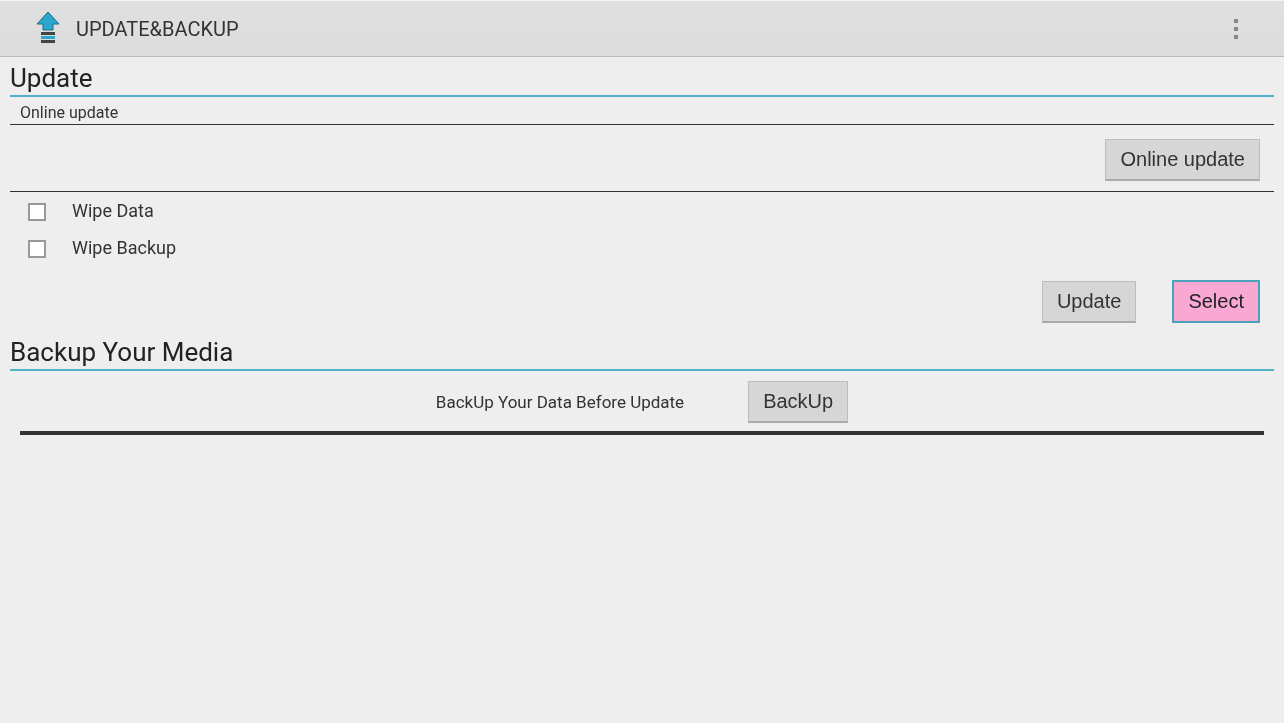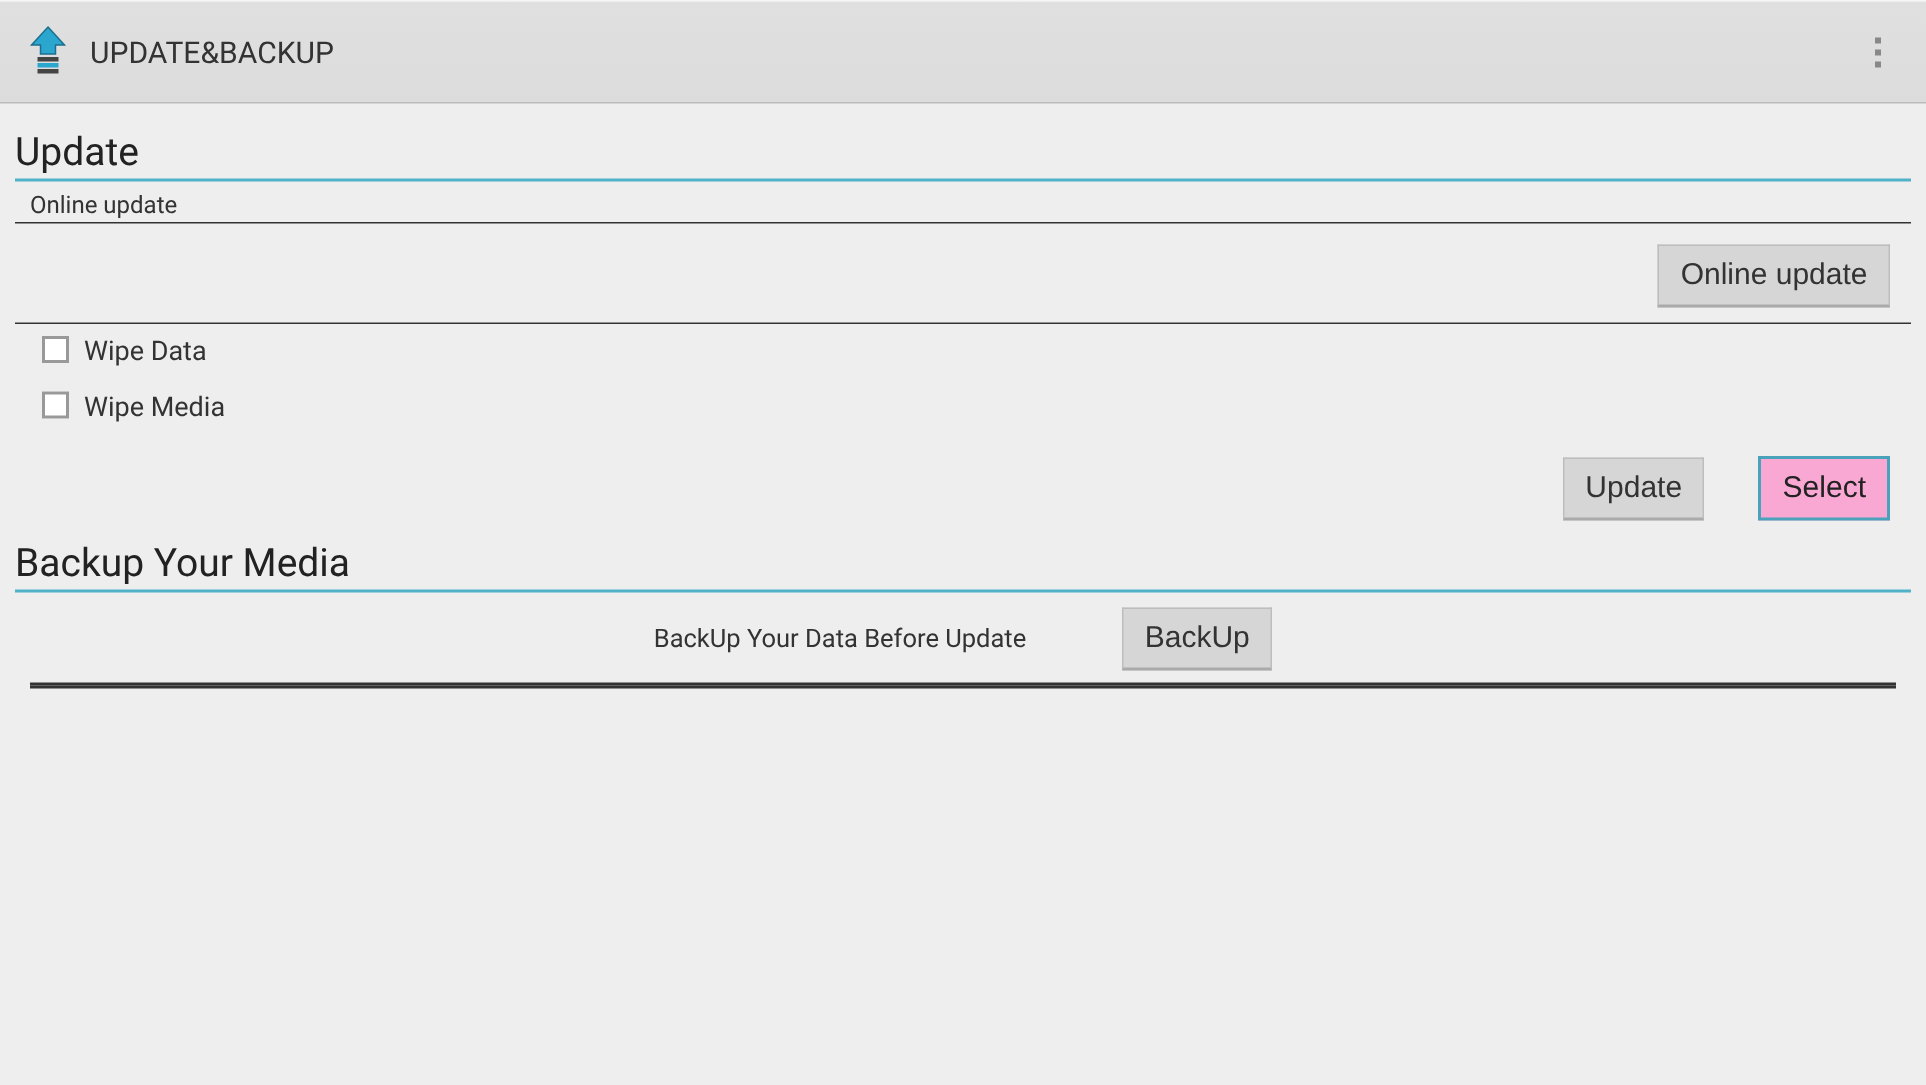--- a/index.html
+++ b/index.html
@@ -1,36 +1,36 @@
 <!DOCTYPE html>
 <html><head>
 <meta charset="utf-8">
 <style>
   * { box-sizing: border-box; margin: 0; padding: 0; }
   html, body { width: 1284px; height: 723px; font-family: "Roboto", "Helvetica Neue", Arial, sans-serif; background: #eeeeee; color: #222; }
   .action-bar {
-    height: 69px;
+    height: 57px;
     background: linear-gradient(#e0e0e0,#dcdcdc);
     border-top: 1px solid #f5f5f5;
     border-bottom: 1px solid #bbb;
     display: flex;
     align-items: center;
-    padding: 0 12px;
+    padding: 0 28px;
   }
   .app-icon { width: 40px; height: 40px; display:flex; align-items:center; justify-content:center; }
   .app-title { font-size: 20px; color:#333; margin-left: 8px; }
   .spacer { flex: 1; }
   .overflow {
     width: 40px; height: 40px;
     display:flex; flex-direction:column;
     align-items:center; justify-content:center;
     gap:4px; cursor:pointer;
   }
   .overflow .dot { width:4px; height:4px; background:#888; }
-  .page { padding: 14px 10px 0 10px; }
+  .page { padding: 2px 10px 0 10px; }
   .section-title {
     font-size: 26px; color:#222;
     padding: 4px 0 0 0;
   }
   .section-underline {
     height:2px; background:#4fb2c9; margin-top:2px;
   }
   .sub-label {
     font-size: 16px; color:#333; padding: 6px 0 2px 10px;
   }
@@ -44,21 +44,21 @@
     font-size: 20px;
     color:#333;
     cursor:pointer;
   }
   .btn.select {
     background:#f9a8d4;
     border:2px solid #4aa3bb;
     color:#222;
   }
   .check-row {
-    display:flex; align-items:flex-start; gap:10px;
+    display:flex; align-items:flex-end; gap:26px;
     padding: 8px 0 8px 18px;
     font-size:18px; color:#333;
   }
   .checkbox {
     width:18px; height:18px; border:2px solid #999; background:#fff;
   }
   .backup-row {
     display:flex; align-items:center; justify-content:center; gap:64px;
     padding: 10px 0 8px 0;
     margin: 0 10px;
@@ -99,21 +99,21 @@
   </div>
 
   <div class="thin-line"></div>
 
   <div class="check-row">
     <div class="checkbox"></div>
     <span>Wipe Data</span>
   </div>
   <div class="check-row">
     <div class="checkbox"></div>
-    <span>Wipe Media</span>
+    <span>Wipe Backup</span>
   </div>
 
   <div class="row-right">
     <button class="btn">Update</button>
     <button class="btn select">Select</button>
   </div>
 
   <div class="section-title">Backup Your Media</div>
   <div class="section-underline"></div>
 

